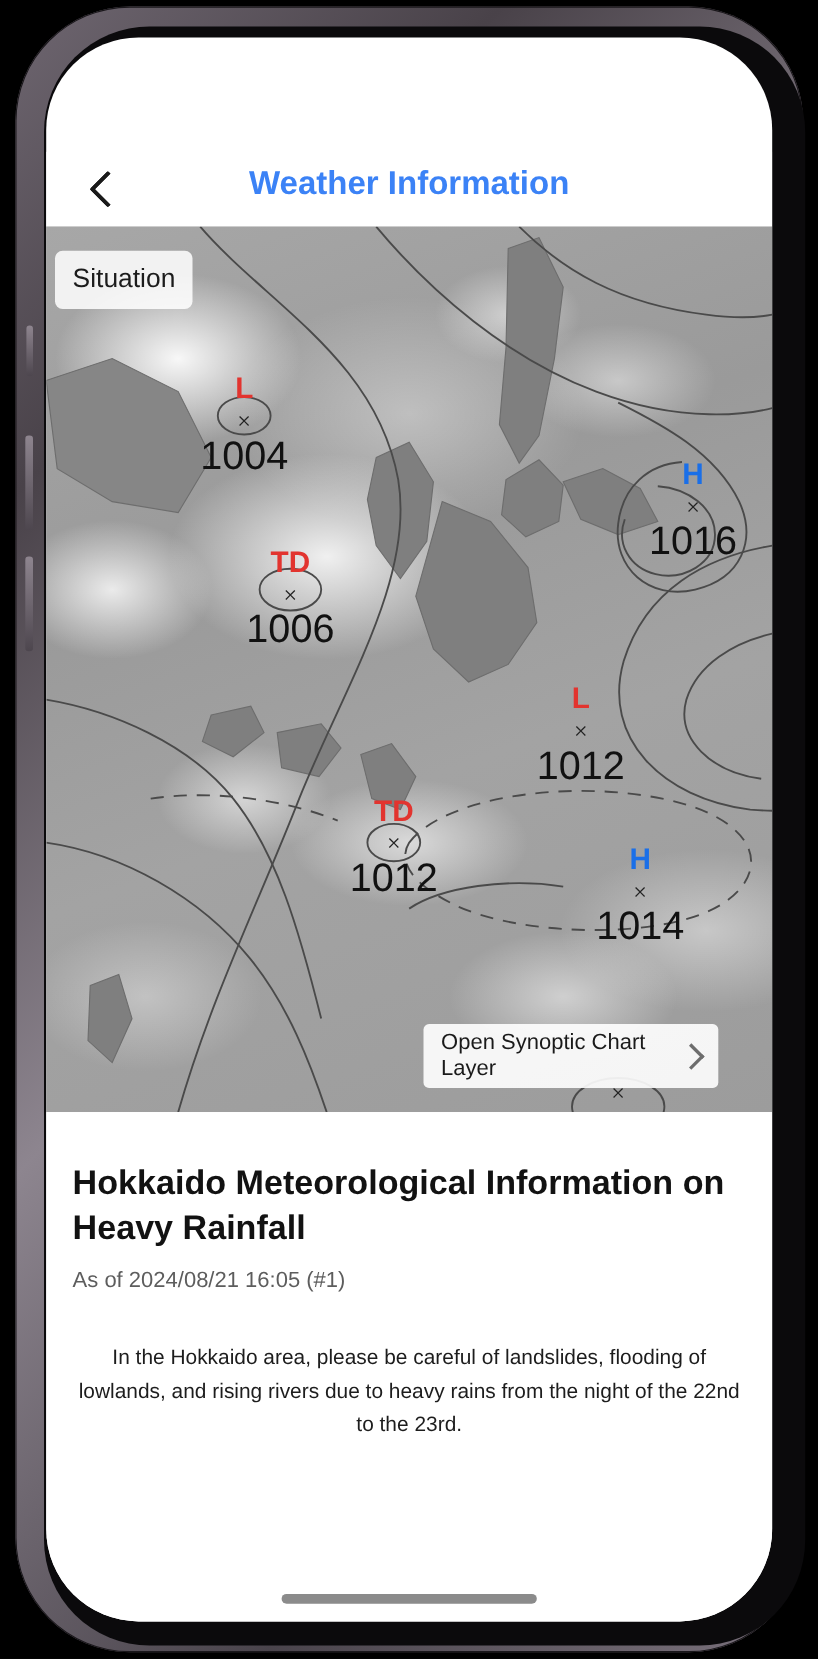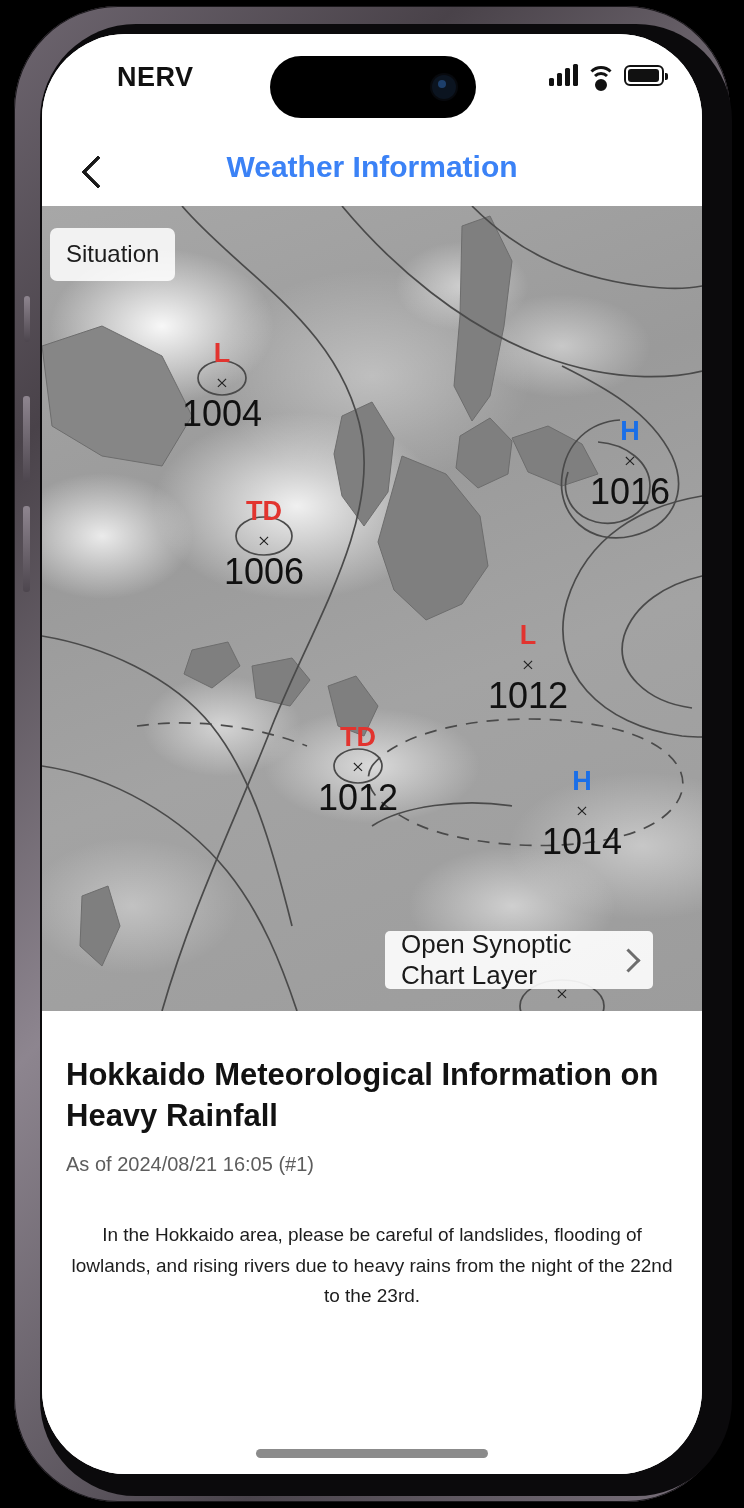--- a/index.html
+++ b/index.html
@@ -258,21 +258,21 @@
     height: 58px;
     background: rgba(255,255,255,0.9);
     border-radius: 5px;
     display: flex;
     align-items: center;
     padding: 0 16px;
     box-sizing: border-box;
     cursor: pointer;
   }
   .synoptic-btn span.lbl {
-    font-size: 26px;
+    font-size: 20px;
     color: #1a1a1a;
     flex: 1;
   }
   .chev {
     width: 14px; height: 14px;
     border-right: 3px solid #6d6d6d;
     border-top: 3px solid #6d6d6d;
     transform: rotate(45deg);
     margin-left: 6px;
   }
@@ -364,44 +364,20 @@
   <div class="phone-body">
     <div class="btn-hw btn-silent"></div>
     <div class="btn-hw btn-volup"></div>
     <div class="btn-hw btn-voldn"></div>
     <div class="btn-hw btn-power"></div>
     <div class="phone-inner-ring"></div>
   </div>
 
   <div class="screen">
 
-    <div class="statusbar">
-      <div class="carrier">NERV</div>
-
-      <div class="dynamic-island">
-        <div class="di-cam"></div>
-      </div>
-
-      <div class="status-right">
-        <div class="bars">
-          <i></i>
-            <i></i>
-            <i></i>
-            <i></i>
-        </div>
-        <div class="wifi">
-          <span class="w1"></span>
-            <span class="w2"></span>
-            <span class="w3"></span>
-        </div>
-        <div class="battery">
-            <i></i>
-          </div>
-      </div>
-    </div>
 
     <div class="navbar">
       <div class="back-btn"></div>
       <div class="nav-title">Weather Information</div>
     </div>
 
     <div class="map">
       <div class="map-sat"></div>
 
       <svg class="map-svg" viewBox="0 0 660 805" preserveAspectRatio="none">

